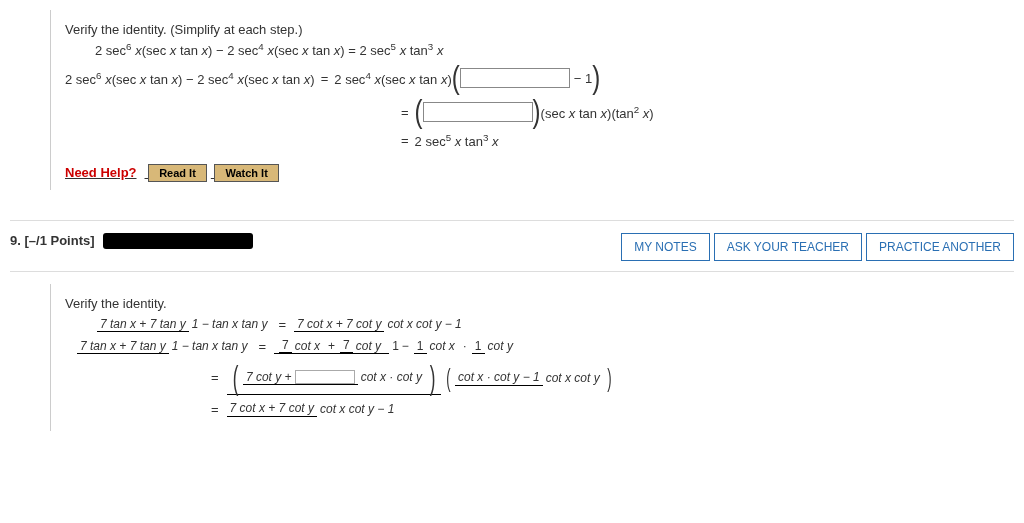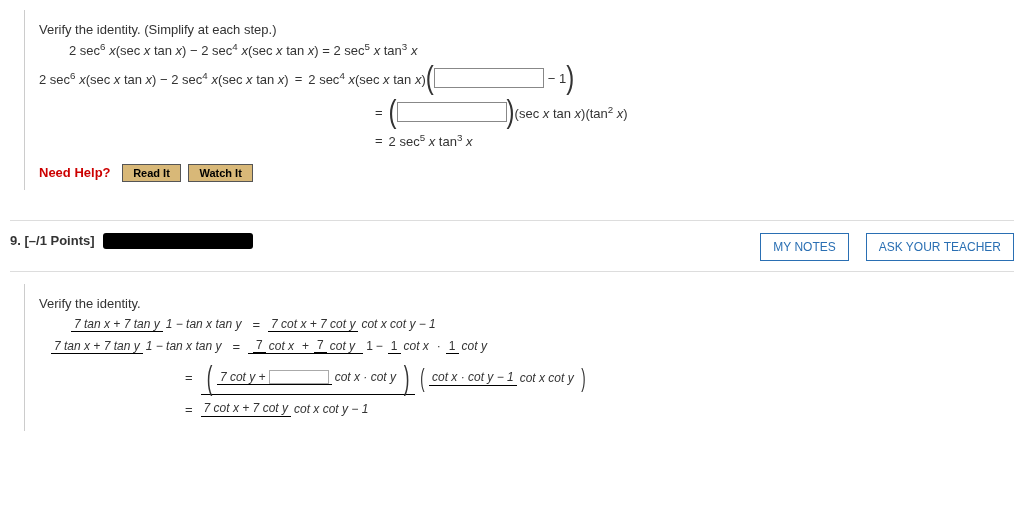--- a/index.html
+++ b/index.html
@@ -6,38 +6,38 @@
 body {
   font-family: Arial, Helvetica, sans-serif;
   font-size: 13px;
   color: #333;
   background: #fff;
   padding: 10px 0;
   width: 1024px;
 }
 .q-body {
   border-left: 1px solid #ccc;
-  margin-left: 24px;
+  margin-left: 50px;
   padding: 8px 6px 8px 14px;
   margin-bottom: 30px;
 }
 .sup { vertical-align: super; font-size: 0.75em; }
 .ital { font-style: italic; }
 .math-line { margin: 4px 0; white-space: nowrap; }
 .eq-row { display: flex; align-items: center; margin: 6px 0; }
 .input-box {
   display: inline-block;
   width: 110px;
   height: 20px;
   border: 1px solid #888;
   background: #fff;
   vertical-align: middle;
 }
 .paren-big { font-size: 24px; vertical-align: middle; display:inline-block; transform:scaleY(1.3); }
-.need-help { margin-top: 14px; }
+.need-help { margin-top: 14px; text-decoration: underline; }
 .need-help-label { color: #c00; font-weight: bold; margin-right: 8px; }
 .help-btn {
   display: inline-block;
   padding: 2px 10px;
   font-size: 11px;
   font-weight: bold;
   border: 1px solid #555;
   background: #d8b878;
   color: #000;
   margin-right: 4px;
@@ -56,21 +56,21 @@
   font-size: 12px;
   margin-right: 8px;
 }
 .redact {
   display: inline-block;
   width: 150px;
   height: 16px;
   background: #000;
   border-radius: 3px;
 }
-.right-btns { margin-left: auto; display: flex; gap: 17px; }
+.right-btns { margin-left: auto; display: flex; gap: 4px; }
 .right-btn {
   border: 1px solid #2a6fb3;
   color: #2a6fb3;
   background: #fff;
   padding: 6px 12px;
   font-size: 12px;
   white-space: nowrap;
 }
 .frac {
   display: inline-flex;
@@ -143,20 +143,21 @@
 <div class="divider"></div>
 <div class="q-header">
   <span class="q-num">
     <span>9.</span>
     <span>[–/1 Points]</span>
   </span>
   <span class="redact"></span>
   <div class="right-btns">
     <span class="right-btn">MY NOTES</span>
     <span class="right-btn">ASK YOUR TEACHER</span>
+    <span class="right-btn">PRACTICE ANOTHER</span>
   </div>
 </div>
 <div class="divider"></div>
 
 <div class="q-body">
   <div class="math-line">Verify the identity.</div>
 
   <div class="step-row indent">
     <span class="frac">
       <span class="num ital">7 tan x + 7 tan y</span>

